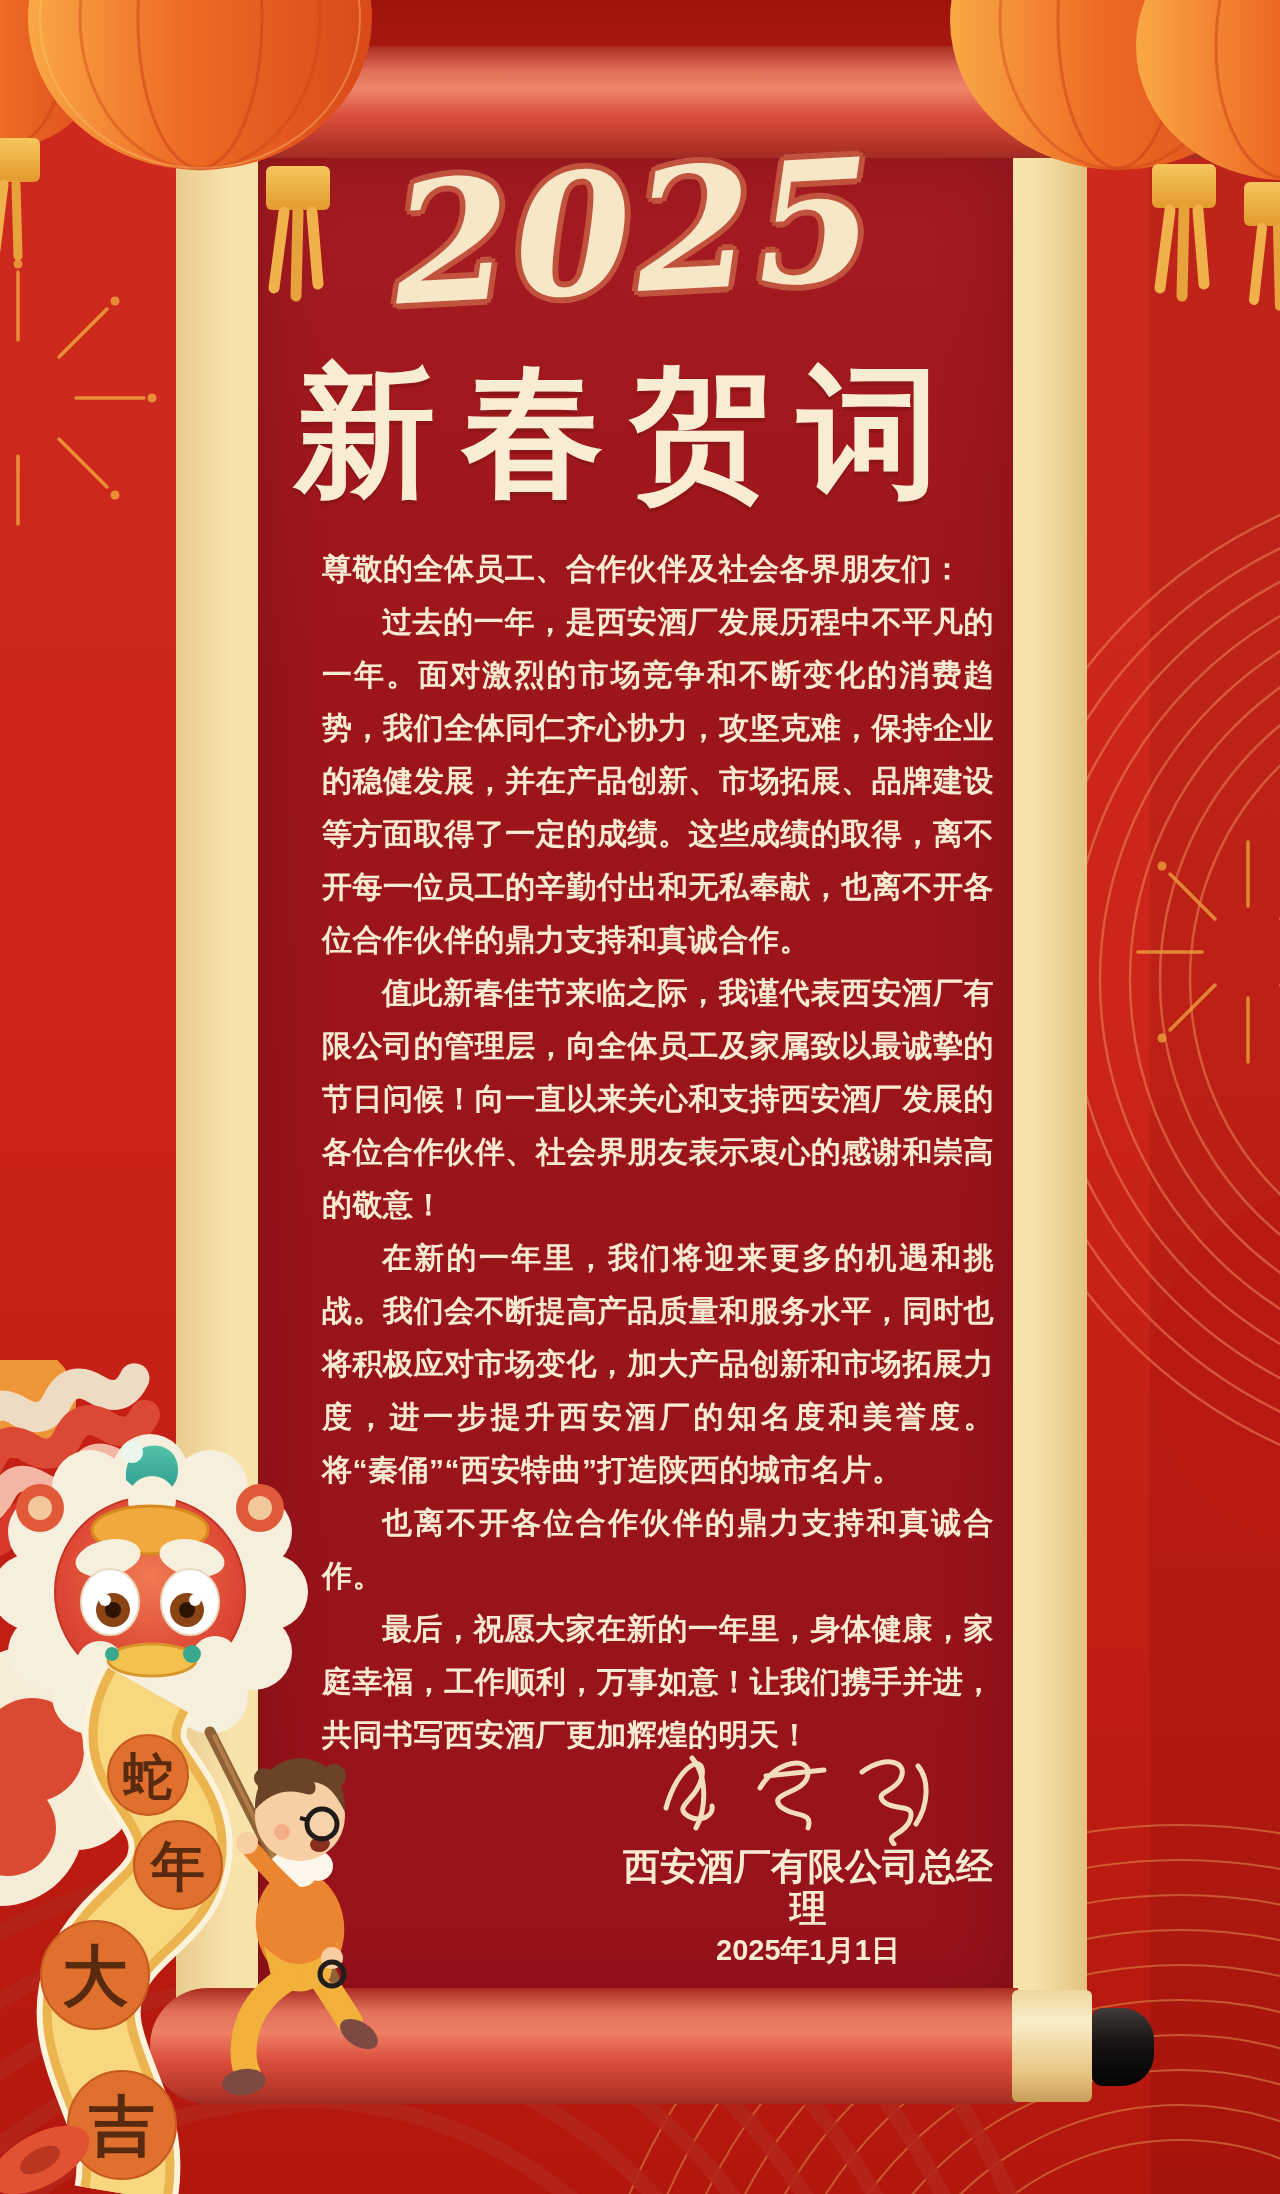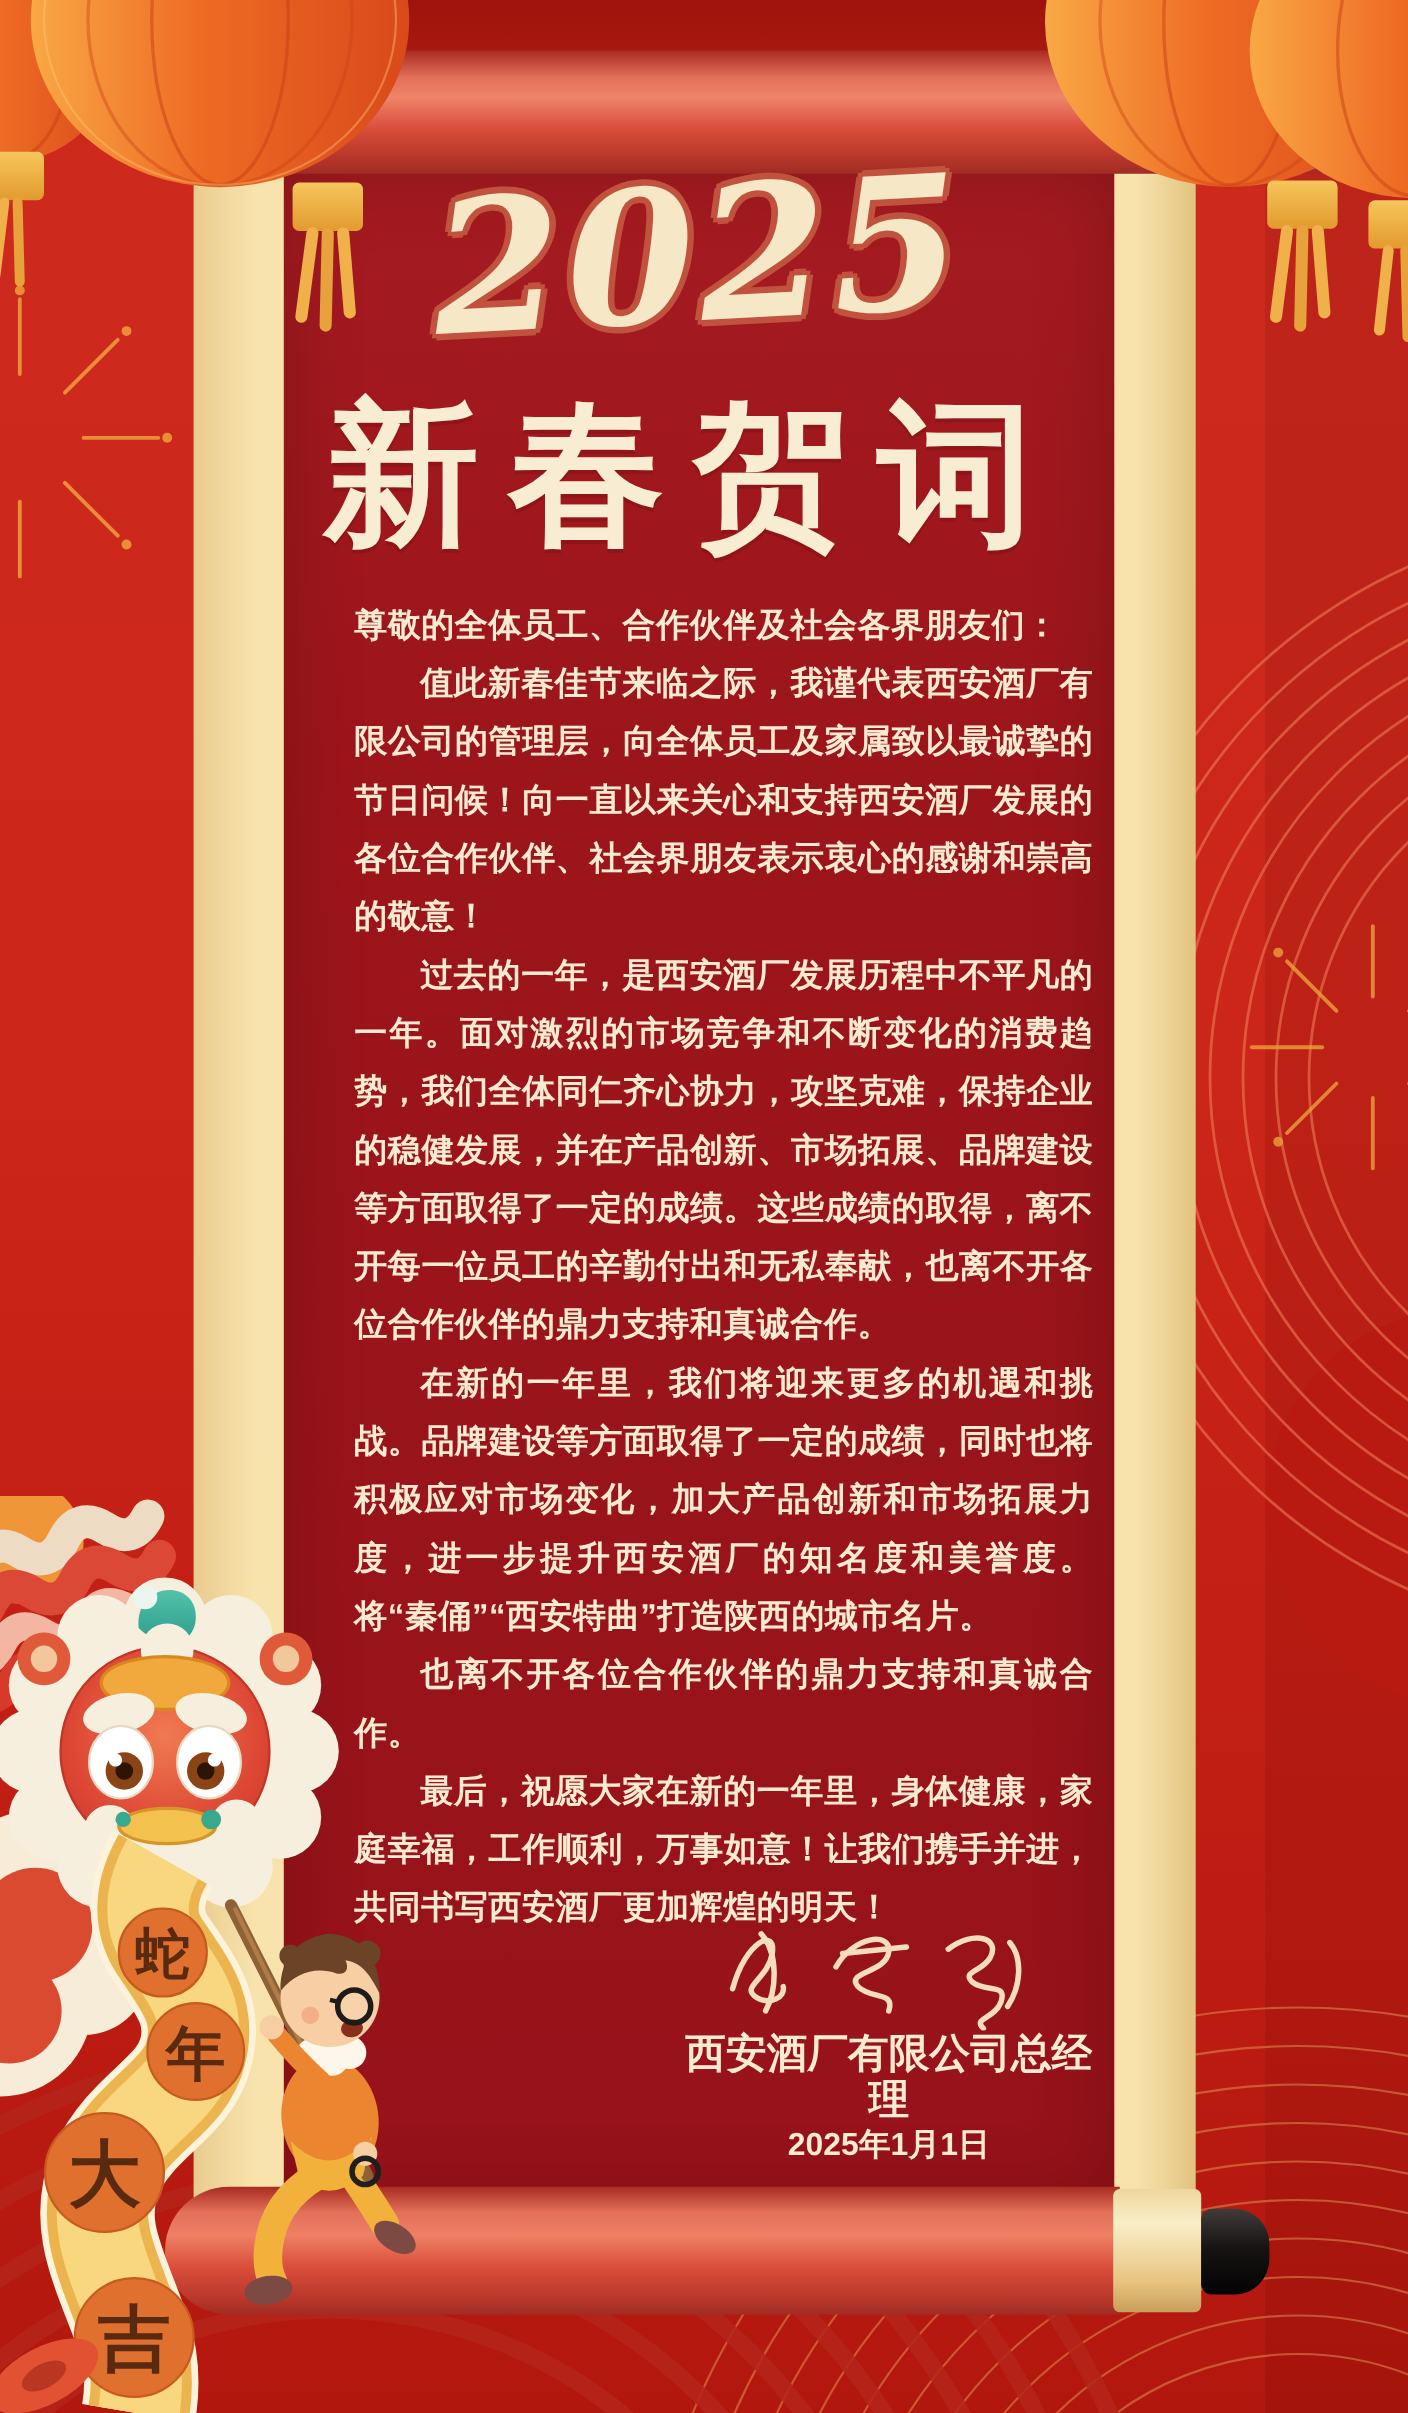--- a/index.html
+++ b/index.html
@@ -162,23 +162,23 @@
   <div class="roller roller-top"></div>
   <div class="roller roller-bottom-body"></div>
   <div class="roller roller-bottom-cap"></div>
   <div class="roller roller-bottom-knob"></div>
 
   <div class="year">2025</div>
   <div class="title">新春贺词</div>
 
   <div class="body-text">
     <p class="salutation">尊敬的全体员工、合作伙伴及社会各界朋友们：</p>
+    <p>过去的一年，是西安酒厂发展历程中不平凡的一年。面对激烈的市场竞争和不断变化的消费趋势，我们全体同仁齐心协力，攻坚克难，保持企业的稳健发展，并在产品创新、市场拓展、品牌建设等方面取得了一定的成绩。这些成绩的取得，离不开每一位员工的辛勤付出和无私奉献，也离不开各位合作伙伴的鼎力支持和真诚合作。</p>
     <p>值此新春佳节来临之际，我谨代表西安酒厂有限公司的管理层，向全体员工及家属致以最诚挚的节日问候！向一直以来关心和支持西安酒厂发展的各位合作伙伴、社会界朋友表示衷心的感谢和崇高的敬意！</p>
-    <p>过去的一年，是西安酒厂发展历程中不平凡的一年。面对激烈的市场竞争和不断变化的消费趋势，我们全体同仁齐心协力，攻坚克难，保持企业的稳健发展，并在产品创新、市场拓展、品牌建设等方面取得了一定的成绩。这些成绩的取得，离不开每一位员工的辛勤付出和无私奉献，也离不开各位合作伙伴的鼎力支持和真诚合作。</p>
-    <p>在新的一年里，我们将迎来更多的机遇和挑战。品牌建设等方面取得了一定的成绩，同时也将积极应对市场变化，加大产品创新和市场拓展力度，进一步提升西安酒厂的知名度和美誉度。将“秦俑”“西安特曲”打造陕西的城市名片。</p>
+    <p>在新的一年里，我们将迎来更多的机遇和挑战。我们会不断提高产品质量和服务水平，同时也将积极应对市场变化，加大产品创新和市场拓展力度，进一步提升西安酒厂的知名度和美誉度。将“秦俑”“西安特曲”打造陕西的城市名片。</p>
     <p>也离不开各位合作伙伴的鼎力支持和真诚合作。</p>
     <p>最后，祝愿大家在新的一年里，身体健康，家庭幸福，工作顺利，万事如意！让我们携手并进，共同书写西安酒厂更加辉煌的明天！</p>
   </div>
 
   <div class="sign-block">
     <svg class="sign-svg" width="320" height="110" viewBox="0 0 320 110">
       <g fill="none" stroke="#f3ddbe" stroke-width="5" stroke-linecap="round">
         <path d="M18,72 C30,28 58,16 54,40 C50,64 24,70 40,80 C52,87 66,80 64,70"></path>
         <path d="M44,22 C60,40 58,74 48,92"></path>
         <path d="M112,52 C128,24 162,20 160,38 C158,58 120,56 132,70 C144,82 166,74 160,92"></path>

